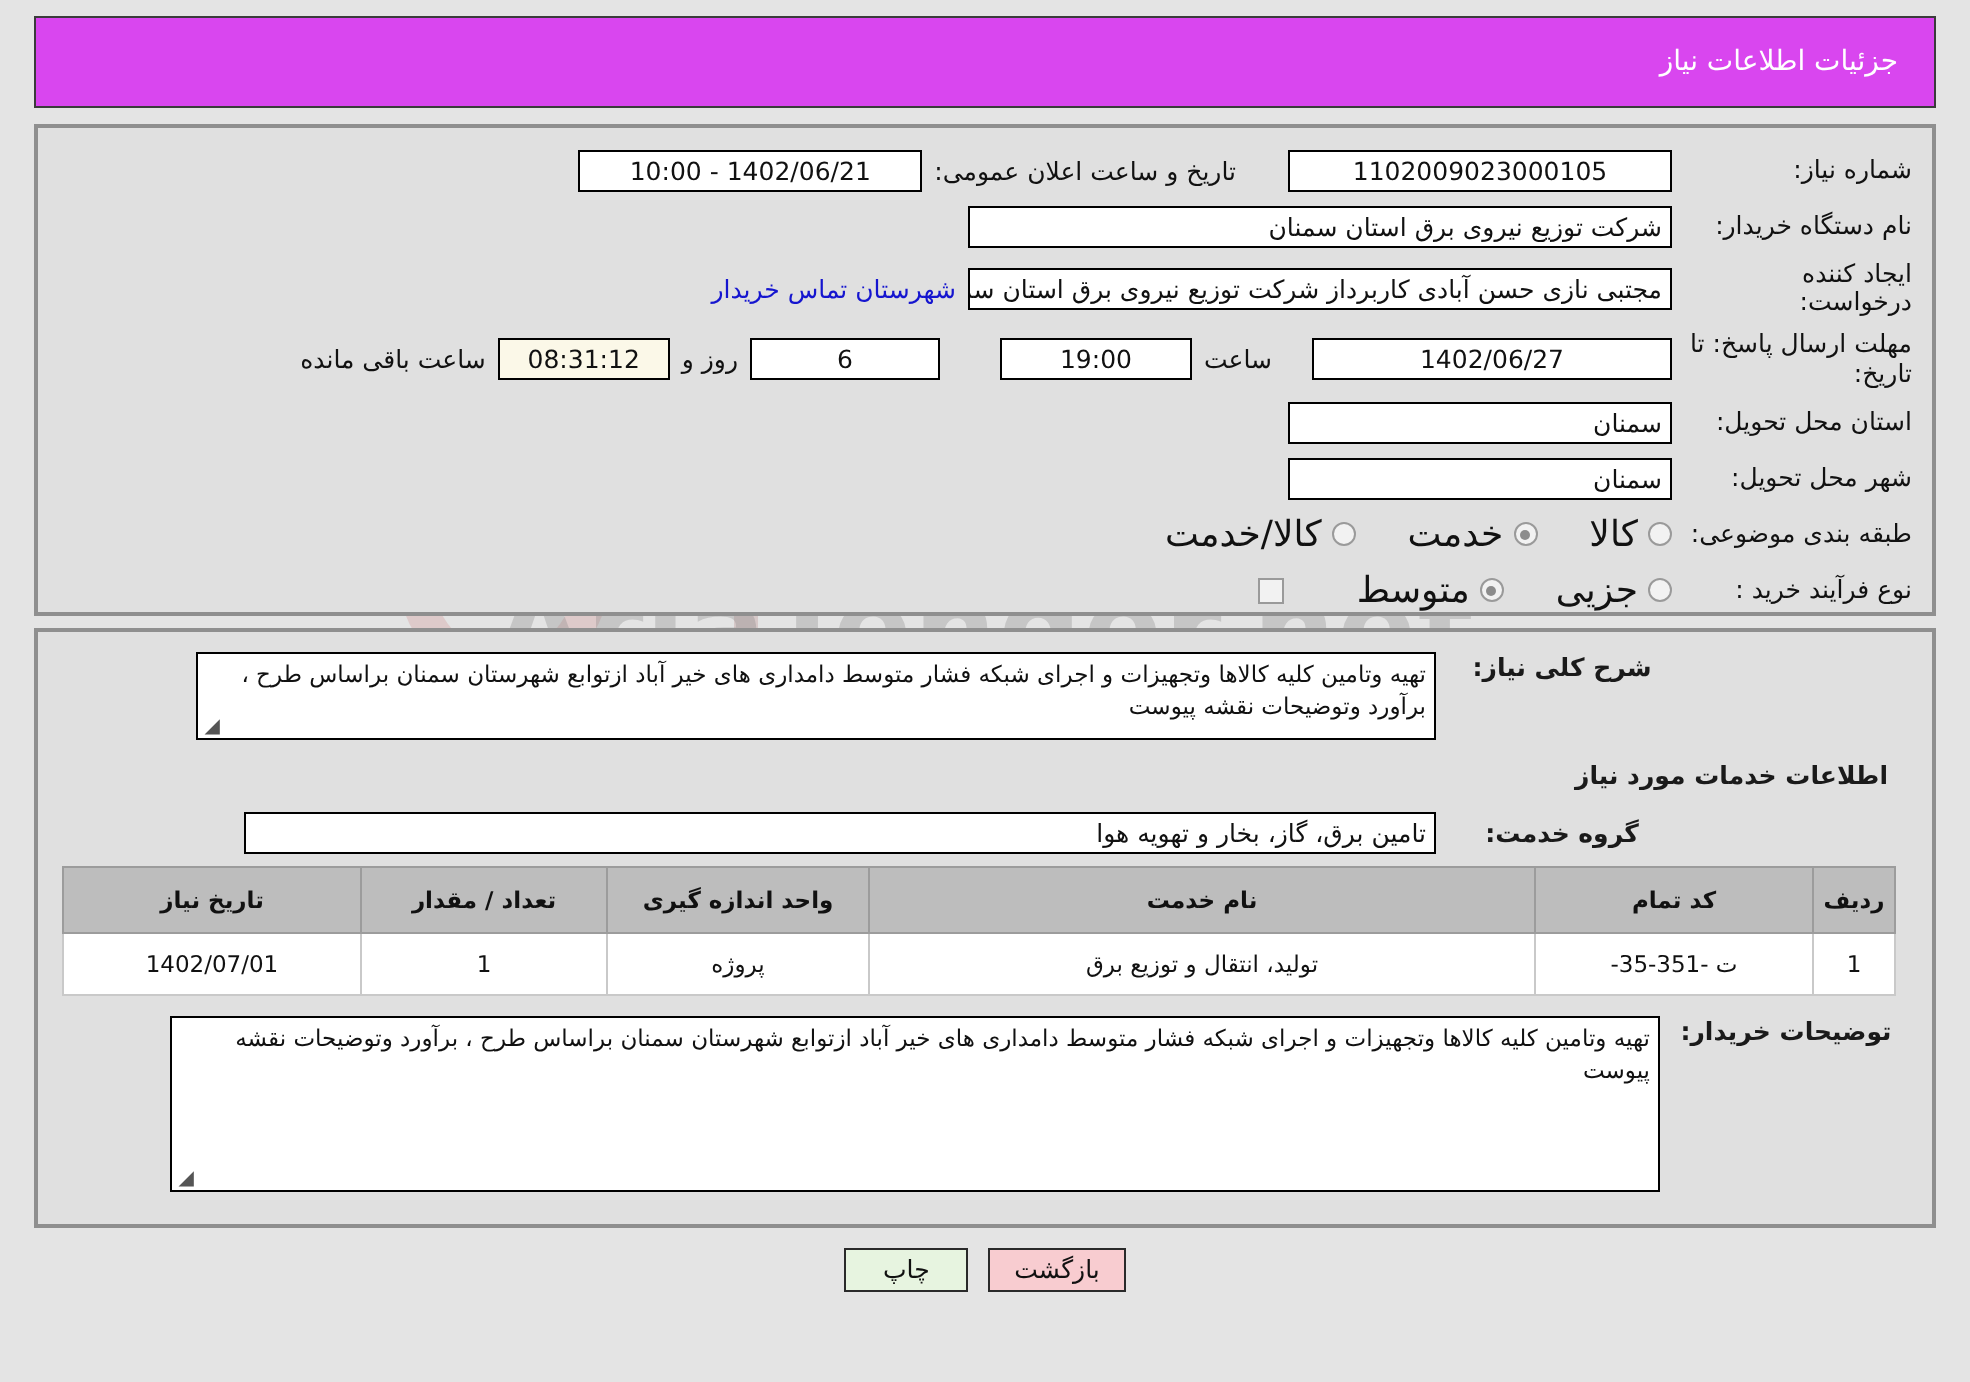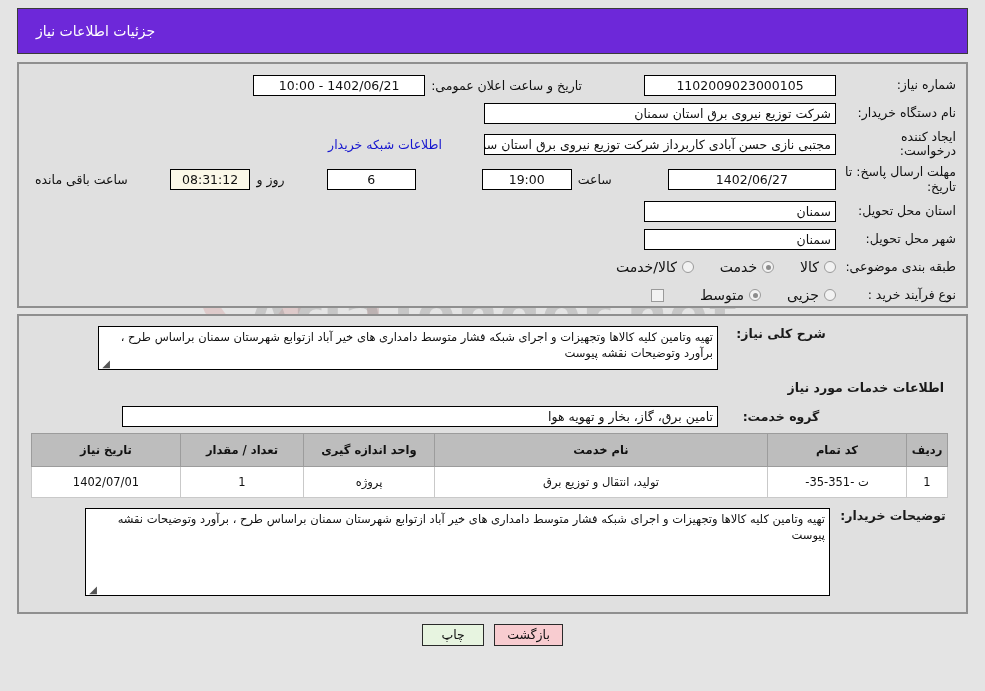--- a/index.html
+++ b/index.html
@@ -74,26 +74,26 @@
     height: 54px;
     background: rgba(190,150,150,0.35);
   }
 
   .page { position: relative; z-index: 2; }
 
   
   .titlebar {
     margin: 8px 17px 0 17px;
     height: 46px;
-    background: #6d28d9;
+    background: #d946ef;
     border: 1px solid #3b3b3b;
     box-sizing: border-box;
     display: flex;
     align-items: center;
-    justify-content: flex-end;
+    justify-content: flex-start;
     padding: 0 18px;
   }
   .titlebar .title {
     color: #ffffff;
     font-size: 14px;
   }
 
   
   .panel {
     margin: 8px 17px 0 17px;
@@ -130,21 +130,20 @@
     border: 1px solid #000;
     background: #fff;
     height: 21px;
     line-height: 19px;
     box-sizing: border-box;
     padding: 0 4px;
     font-size: 12.5px;
     color: #111;
     overflow: hidden;
     white-space: nowrap;
-    margin-left: 36px;
   }
   .tb.center { text-align: center; }
   .tb.right  { text-align: right; }
   .tb.cream  { background: #fbf8e8; }
 
   .w-need   { width: 192px; }
   .w-buyer  { width: 352px; }
   .w-create { width: 352px; }
   .w-date   { width: 180px; }
   .w-prov   { width: 192px; }
@@ -198,21 +197,21 @@
     margin-left: 5px;
   }
   .radio.on::after {
     content: "";
     position: absolute;
     left: 2.5px; top: 2.5px;
     width: 5px; height: 5px;
     border-radius: 50%;
     background: #8c8c8c;
   }
-  .radio-label { font-size: 14px; color: #111; }
+  .radio-label { font-size: 18px; color: #111; }
 
   .cbox {
     width: 13px;
     height: 13px;
     border: 1px solid #9a9a9a;
     background: #f2f2f2;
     box-sizing: border-box;
     flex: 0 0 13px;
     margin-left: 6px;
   }
@@ -347,21 +346,21 @@
     </div>
 
     <div class="row">
       <div class="lbl">نام دستگاه خریدار:</div>
       <div class="tb w-buyer right">شرکت توزیع نیروی برق استان سمنان</div>
     </div>
 
     <div class="row">
       <div class="lbl">ایجاد کننده درخواست:</div>
       <div class="tb w-create right">مجتبی نازی حسن آبادی کاربرداز شرکت توزیع نیروی برق استان سمنان</div>
-      <div class="link">اطلاعات شبکه خریدار</div>
+      <div class="link">شهرستان تماس خریدار</div>
     </div>
 
     <div class="row">
       <div class="lbl two-line">مهلت ارسال پاسخ: تا تاریخ:</div>
       <div class="tb w-date center">1402/06/27</div>
       <div class="gap-14"></div>
       <div class="inline-lbl">ساعت</div>
       <div class="tb w-time center">19:00</div>
       <div class="gap-30"></div>
       <div class="tb w-days center">6</div>

